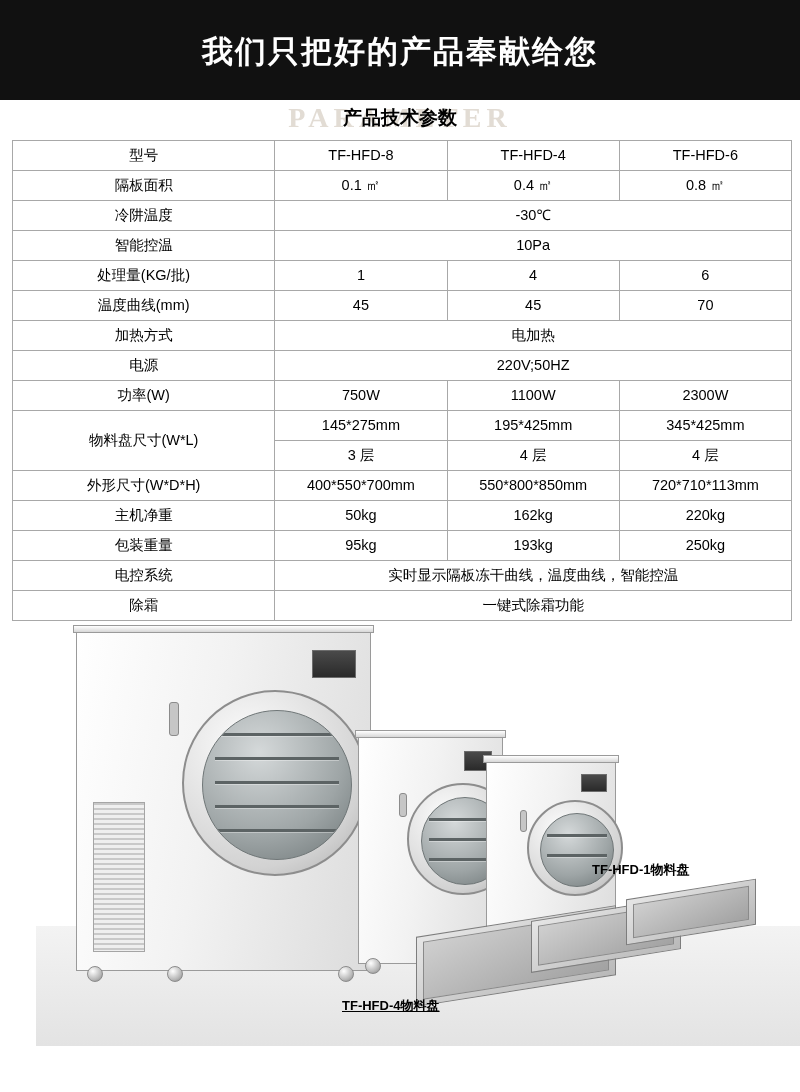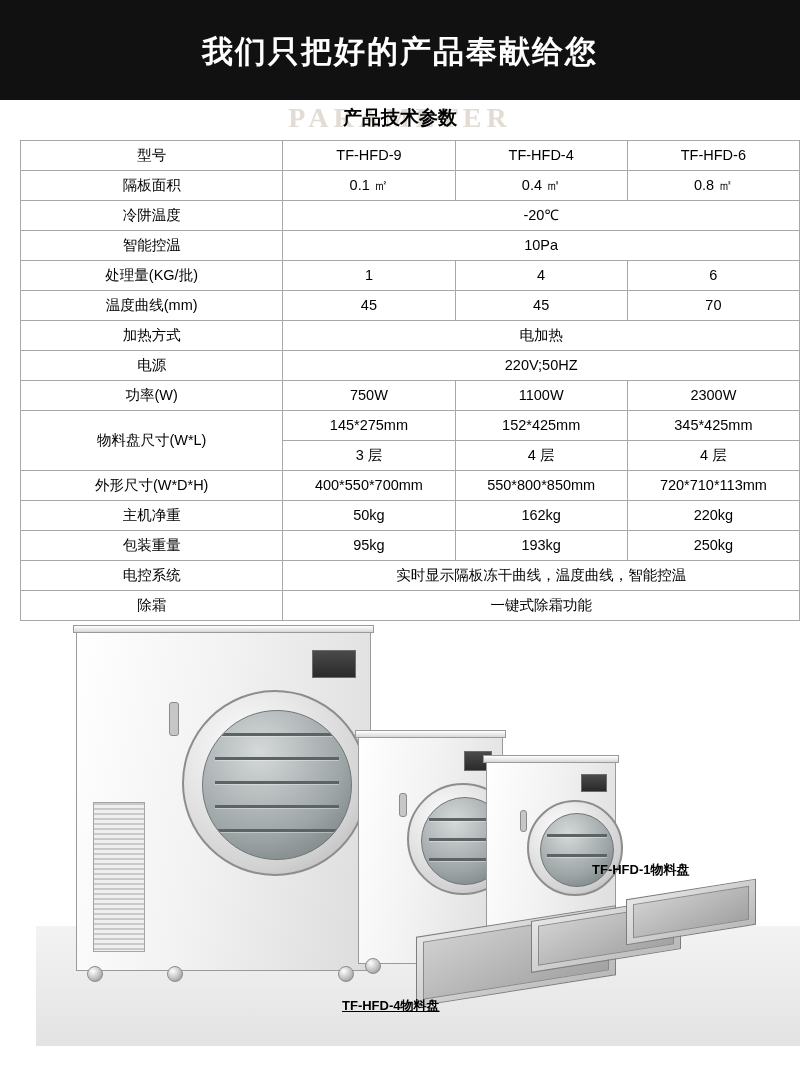--- a/index.html
+++ b/index.html
@@ -67,21 +67,21 @@
     z-index: 2;
     text-align: center;
     font-size: 19px;
     font-weight: bold;
     padding-top: 5px;
     color: #000;
   }
 
   
   .table-wrap {
-    padding: 0 20px;
+    padding: 0 12px;
     box-sizing: border-box;
   }
   table.spec {
     width: 780px;
     border-collapse: collapse;
     table-layout: fixed;
     font-size: 14.5px;
   }
   table.spec td {
     border: 1px solid #a8a8a8;
@@ -217,35 +217,35 @@
     <colgroup>
       <col class="col-label">
         <col class="col-v">
         <col class="col-v">
         <col class="col-v">
     </colgroup>
     <tbody>
 
       <tr>
         <td>型号</td>
-        <td>TF-HFD-9</td>
+        <td>TF-HFD-8</td>
         <td>TF-HFD-4</td>
         <td>TF-HFD-6</td>
       </tr>
 
       <tr>
         <td>隔板面积</td>
         <td>0.1 ㎡</td>
         <td>0.4 ㎡</td>
         <td>0.8 ㎡</td>
       </tr>
 
       <tr>
         <td>冷阱温度</td>
-        <td colspan="3">-20℃</td>
+        <td colspan="3">-30℃</td>
       </tr>
 
       <tr>
         <td>智能控温</td>
         <td colspan="3">10Pa</td>
       </tr>
 
       <tr>
         <td>处理量(KG/批)</td>
         <td>1</td>
@@ -273,21 +273,21 @@
       <tr>
         <td>功率(W)</td>
         <td>750W</td>
         <td>1100W</td>
         <td>2300W</td>
       </tr>
 
       <tr>
         <td rowspan="2">物料盘尺寸(W*L)</td>
         <td>145*275mm</td>
-        <td>152*425mm</td>
+        <td>195*425mm</td>
         <td>345*425mm</td>
       </tr>
 
       <tr>
         <td>3 层</td>
         <td>4 层</td>
         <td>4 层</td>
       </tr>
 
       <tr>

